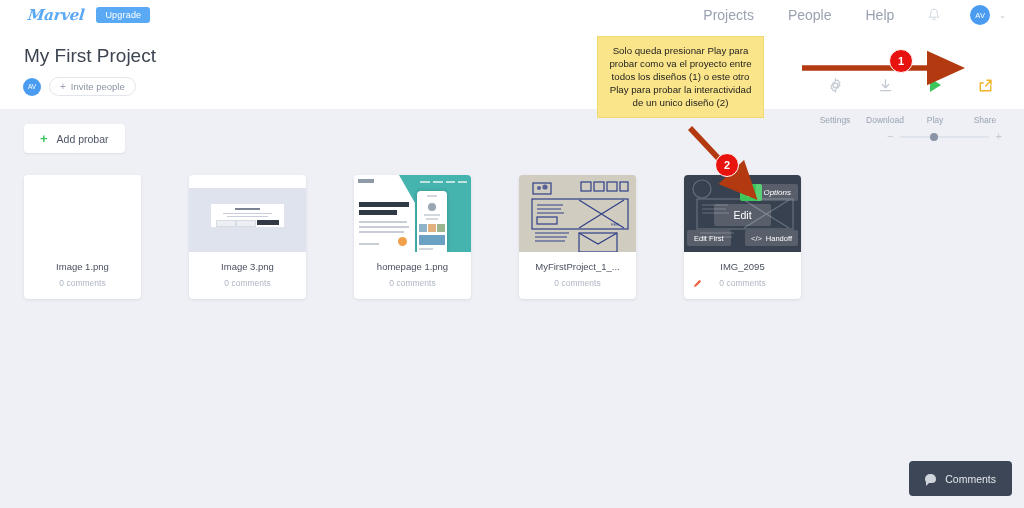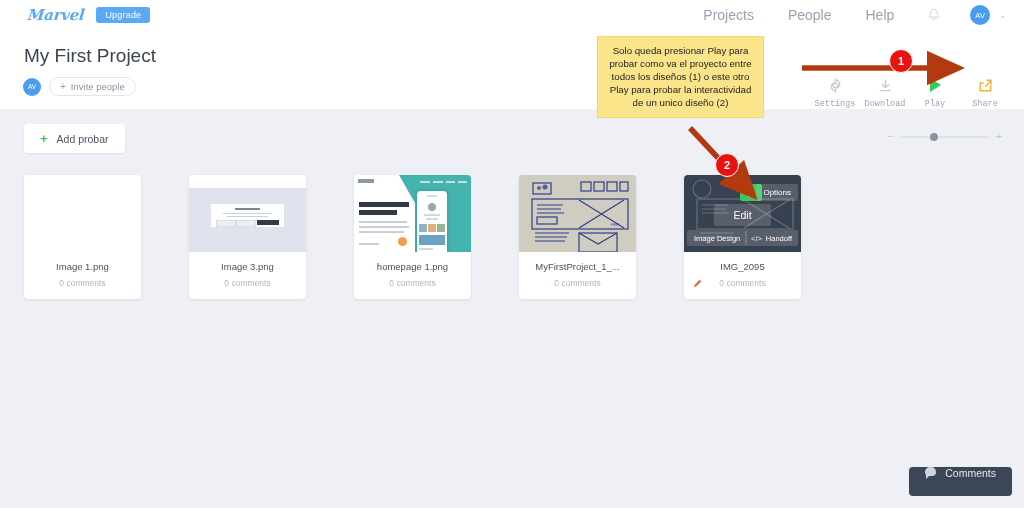--- a/index.html
+++ b/index.html
@@ -51,21 +51,21 @@
   .invite{
     margin-left:8px;border:1px solid #e2e6ec;border-radius:11px;height:17px;
     display:flex;align-items:center;padding:0 10px;font-size:9.5px;color:#8b93a2;
   }
   .invite .plus{color:#9aa2b1;margin-right:5px;font-size:10px;}
 
   
   .actions{position:absolute;right:14px;top:44px;display:flex;}
   .action{width:50px;text-align:center;}
   .action .ic{height:22px;display:flex;align-items:center;justify-content:center;}
-  .action .lb{font-size:8.5px;color:#9aa2b1;margin-top:3px;display:block;font-family:Liberation Mono, monospace;}
+  .action .lb{font-size:8.5px;color:#9aa2b1;margin-top:19px;display:block;}
   .play-tri{width:0;height:0;border-left:11px solid #3cc65c;border-top:7px solid transparent;border-bottom:7px solid transparent;}
 
   
   .toolbar{position:absolute;left:24px;top:124px;display:flex;}
   .tbtn{
     background:#fff;border-radius:4px;height:29px;display:flex;align-items:center;
     padding:0 16px;font-size:10.5px;color:#4d5565;box-shadow:0 1px 2px rgba(40,50,70,.09);
     margin-right:11px;
   }
   .tbtn .gi{color:#3cc65c;font-size:13px;margin-right:9px;font-weight:bold;line-height:1;}
@@ -114,21 +114,21 @@
   .t-sketch svg{display:block;}
   
   .t-dark{background:#38414f;}
   .ov-play{
     position:absolute;right:39px;top:9px;width:22px;height:17px;background:#3cc65c;border-radius:2px;
     display:flex;align-items:center;justify-content:center;
   }
   .ov-play .tri{width:0;height:0;border-left:7px solid #fff;border-top:4.5px solid transparent;border-bottom:4.5px solid transparent;margin-left:1px;}
   .ov-options{
     position:absolute;right:3px;top:9px;height:17px;padding:0 7px;border-radius:2px;
-    background:rgba(255,255,255,.16);color:#fff;font-size:8px;display:flex;align-items:center;
+    background:rgba(255,255,255,.16);color:#fff;font-size:8px;display:flex;align-items:center;font-style:italic;
   }
   .ov-edit{
     position:absolute;left:30px;top:29px;width:57px;height:22px;background:rgba(255,255,255,.16);
     border-radius:2px;color:#fff;font-size:10.5px;display:flex;align-items:center;justify-content:center;
   }
   .ov-editdesign{
     position:absolute;left:3px;bottom:6px;height:16px;padding:0 7px;border-radius:2px;
     background:rgba(255,255,255,.16);color:#fff;font-size:7.5px;display:flex;align-items:center;
   }
   .ov-handoff{
@@ -151,21 +151,21 @@
     position:absolute;width:22px;height:22px;border-radius:50%;background:#e8130f;
     color:#fff;font-size:11px;font-weight:bold;display:flex;align-items:center;justify-content:center;
     border:1.5px solid #fff;
   }
   .badge1{left:889px;top:49px;}
   .badge2{left:715px;top:153px;}
 
   
   .comments{
     position:absolute;right:12px;bottom:12px;background:#3c4656;border-radius:4px;
-    height:29px;display:flex;align-items:flex-start;padding:0 16px;color:#e4e7ec;font-size:10.5px;
+    height:35px;display:flex;align-items:center;padding:0 16px;color:#e4e7ec;font-size:10.5px;
   }
   .comments .bub{width:11px;height:9px;background:#cfd4dd;border-radius:5px 5px 4px 4px;margin-right:9px;position:relative;}
   .comments .bub:after{content:"";position:absolute;left:1px;bottom:-3px;width:0;height:0;border-top:4px solid #cfd4dd;border-right:4px solid transparent;}
 </style>
 </head>
 <body>
 
 <div class="app">
 
   <div class="topnav">
@@ -349,21 +349,21 @@
             <path d="M60 25l45 28M105 25L60 53"></path>
             <path d="M18 30h26M18 34h24M18 38h27"></path>
             <path d="M16 58h34M16 62h32"></path>
           </g>
         </svg>
         <span class="ov-play">
             <span class="tri"></span>
           </span>
         <span class="ov-options">Options</span>
         <span class="ov-edit">Edit</span>
-        <span class="ov-editdesign">Image Design</span>
+        <span class="ov-editdesign">Edit First</span>
         <span class="ov-handoff">
           <span class="code">&lt;/&gt;</span>
           <span>Handoff</span>
         </span>
       </div>
       <div class="cap">
         <span class="nm">IMG_2095</span>
         <span class="cm">0 comments</span>
       </div>
       <span class="card-pencil">

